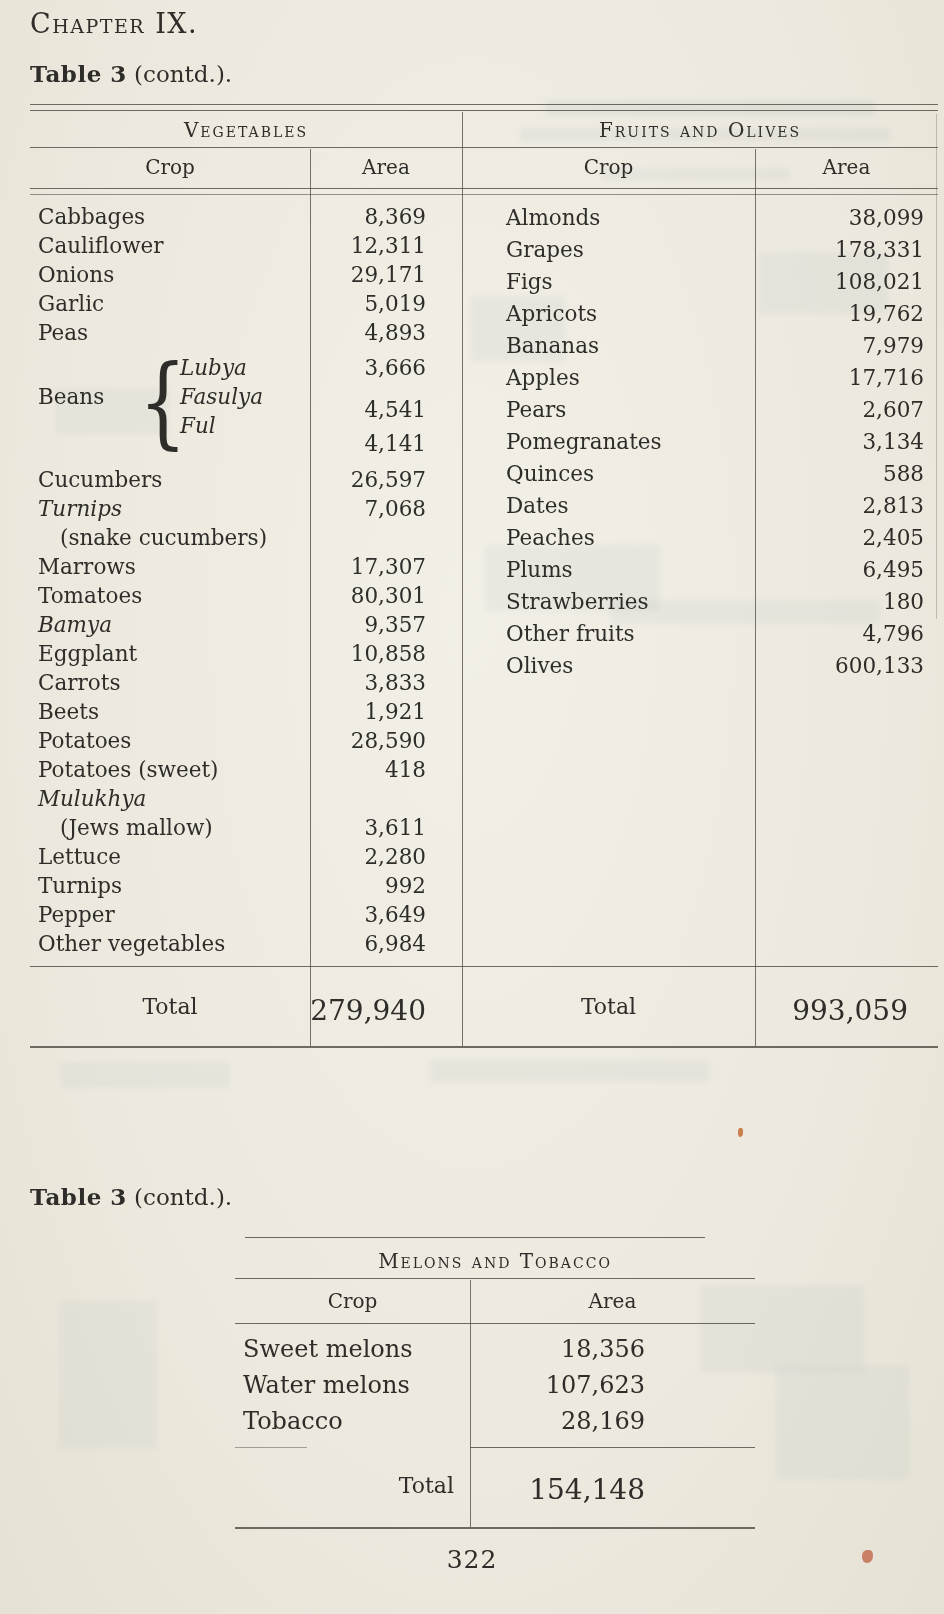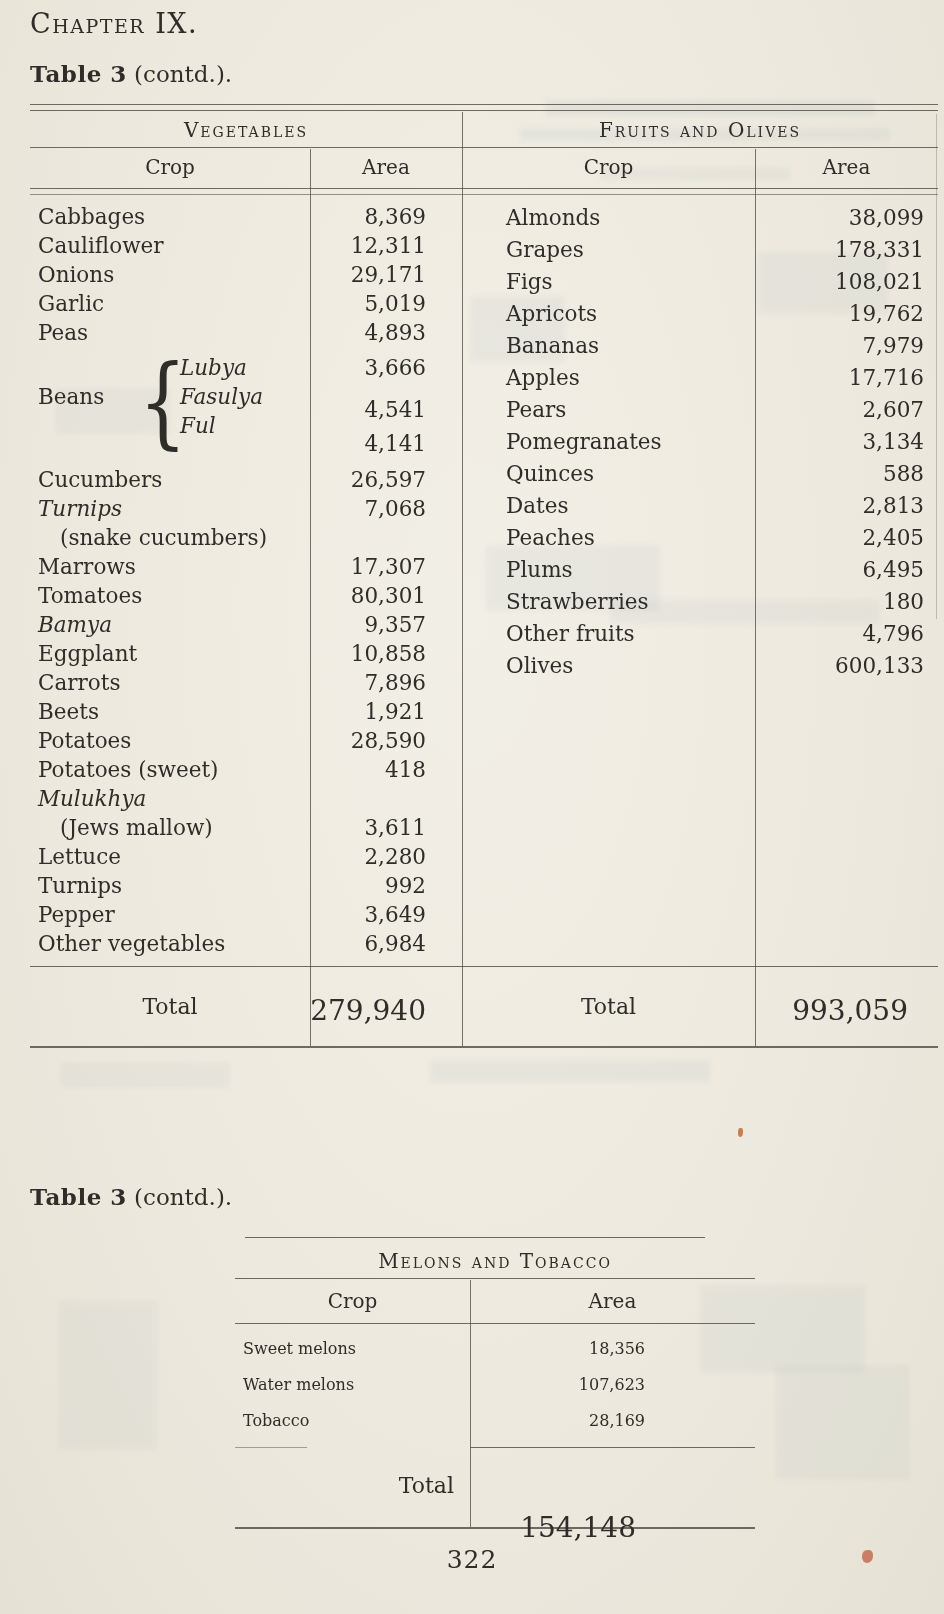--- a/index.html
+++ b/index.html
@@ -40,21 +40,21 @@
                padding-right:36px;height:29px;line-height:29px;font-variant-numeric:tabular-nums;}
   
   .total-label{position:absolute;text-align:center;font-size:22px;}
   .total-val{position:absolute;text-align:right;box-sizing:border-box;font-size:28px;font-variant-numeric:tabular-nums;}
   
   .smalltable{left:235px;top:1237px;width:520px;height:292px;}
   .st-title{position:absolute;top:12px;left:0;width:520px;text-align:center;
             font-variant:small-caps;font-size:20px;letter-spacing:2px;}
   .st-subhead{position:absolute;top:52px;font-size:20px;text-align:center;}
   .strows{position:absolute;left:0;top:94px;width:520px;}
-  .strow{display:flex;height:36px;line-height:36px;font-size:16px;}
+  .strow{display:flex;height:36px;line-height:36px;font-size:24px;}
   .strow .crop{flex:0 0 235px;padding-left:8px;box-sizing:border-box;}
   .strow .area{flex:0 0 285px;padding-right:110px;text-align:right;box-sizing:border-box;font-variant-numeric:tabular-nums;}
   .pageno{left:0;top:1545px;width:944px;text-align:center;font-size:25px;letter-spacing:1px;}
   
   .smudge{position:absolute;background:#9db0b4;filter:blur(2.5px);border-radius:3px;}
   .speck{position:absolute;border-radius:50% 40% 60% 50%;}
 </style>
 </head>
 <body>
 
@@ -174,21 +174,21 @@
         <span class="area">9,357</span>
       </div>
 
       <div class="row">
         <span class="crop">Eggplant</span>
         <span class="area">10,858</span>
       </div>
 
       <div class="row">
         <span class="crop">Carrots</span>
-        <span class="area">7,896</span>
+        <span class="area">3,833</span>
       </div>
 
       <div class="row">
         <span class="crop">Beets</span>
         <span class="area">1,921</span>
       </div>
 
       <div class="row">
         <span class="crop">Potatoes</span>
         <span class="area">28,590</span>
@@ -343,16 +343,16 @@
         <span class="area">107,623</span>
       </div>
 
       <div class="strow">
         <span class="crop">Tobacco</span>
         <span class="area">28,169</span>
       </div>
     </div>
 
   <div class="total-label" style="left:0;width:235px;top:236px;text-align:right;padding-right:16px;box-sizing:border-box;">Total</div>
-  <div class="total-val" style="left:226px;width:285px;top:236px;padding-right:110px;margin-top:38px;">154,148</div>
+  <div class="total-val" style="left:235px;width:285px;top:236px;padding-right:110px;">154,148</div>
 </div>
 
 <div class="abs pageno">322</div>
 
 </body></html>

